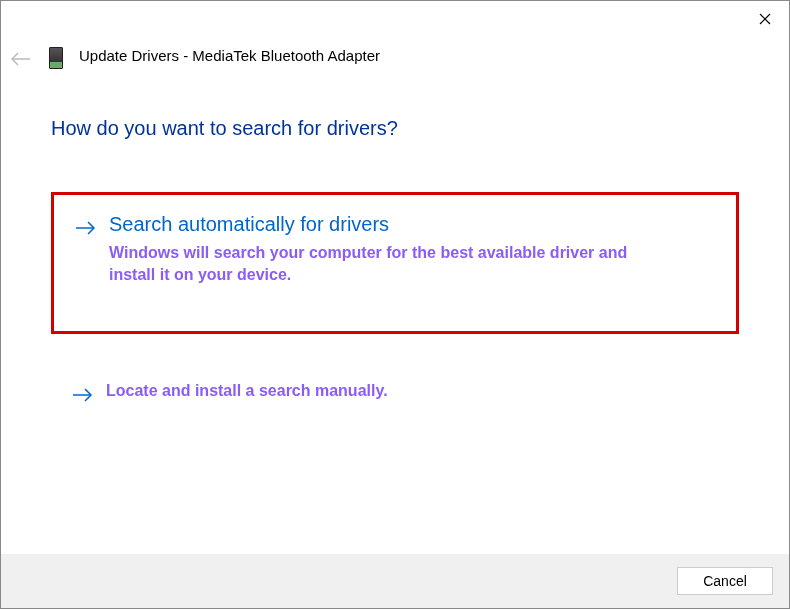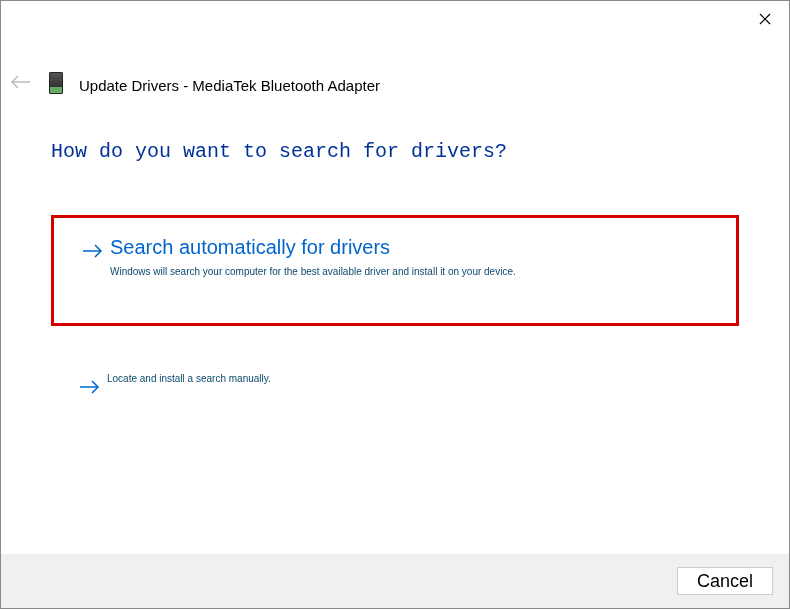--- a/index.html
+++ b/index.html
@@ -24,24 +24,23 @@
       height: 20px;
       display: flex;
       align-items: center;
       justify-content: center;
       cursor: pointer;
       font-size: 14px;
       color: #000;
     }
     .header {
       display: flex;
-      align-items: flex-end;
+      align-items: flex-start;
       padding: 46px 0 0 8px;
       gap: 16px;
-      margin-top: 23px;
     }
     .back-arrow {
       width: 24px;
       height: 24px;
       display: flex;
       align-items: center;
       justify-content: center;
       color: #aaa;
     }
     .device-icon {
@@ -57,26 +56,25 @@
       font-weight: 400;
     }
     .content {
       padding: 46px 50px 0 50px;
     }
     .heading {
       font-size: 20px;
       color: #003399;
       font-weight: 400;
       margin-bottom: 52px;
-      font-family: Liberation Mono, monospace;
     }
     .option {
-      padding: 18px 20px 20px 28px;
+      padding: 18px 20px 20px 21px;
       display: flex;
-      gap: 6px;
+      gap: 12px;
       cursor: pointer;
       margin-bottom: 28px;
     }
     .option.highlighted {
       border: 3px solid #d40000;
       padding-bottom: 44px;
     }
     .arrow-icon {
       width: 22px;
       height: 22px;
@@ -90,44 +88,44 @@
     .option-body {
       flex: 1;
     }
     .option-title {
       font-size: 20px;
       color: #0066cc;
       font-weight: 400;
       margin-bottom: 6px;
     }
     .option-desc {
-      font-size: 10px;
-      color: #0c4a6e;
-      font-weight: 400;
+      font-size: 16px;
+      color: #8b5cf6;
+      font-weight: 700;
       line-height: 1.4;
       max-width: 560px;
     }
     .footer {
       position: absolute;
       bottom: 0;
       left: 0;
       right: 0;
       height: 54px;
       background: #f0f0f0;
       display: flex;
       align-items: center;
       justify-content: flex-end;
       padding-right: 16px;
     }
     .cancel-btn {
       width: 96px;
       height: 28px;
       background: #ffffff;
       border: 1px solid #ccc;
-      font-size: 18px;
+      font-size: 14px;
       color: #000;
       cursor: pointer;
       display: flex;
       align-items: center;
       justify-content: center;
     }
   </style>
 </head>
 <body>
 

